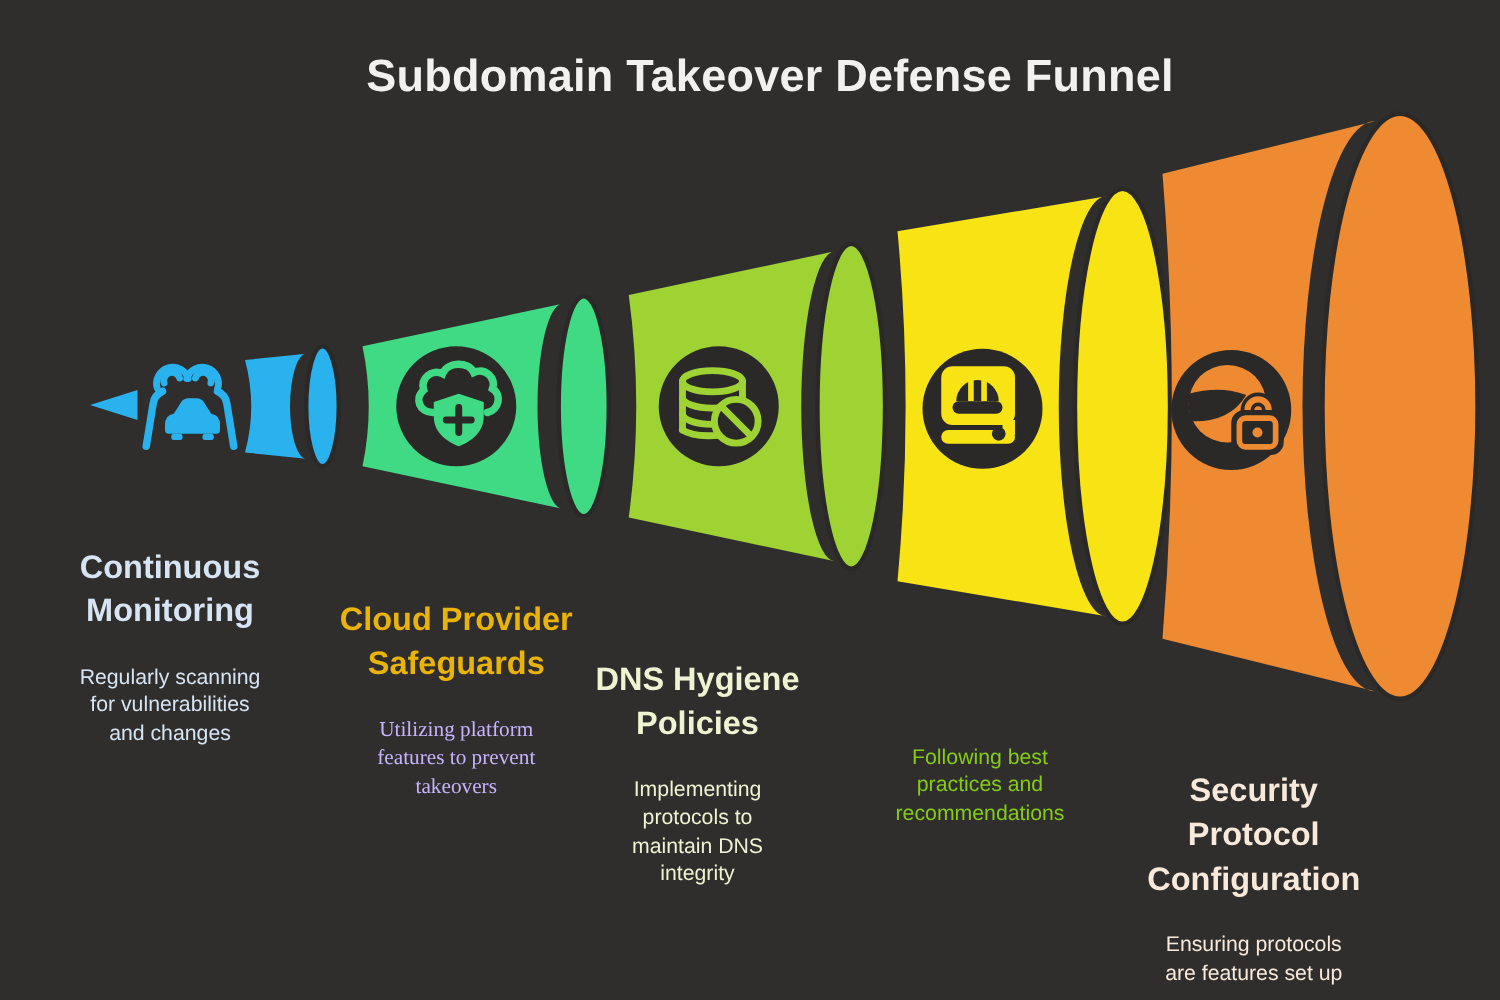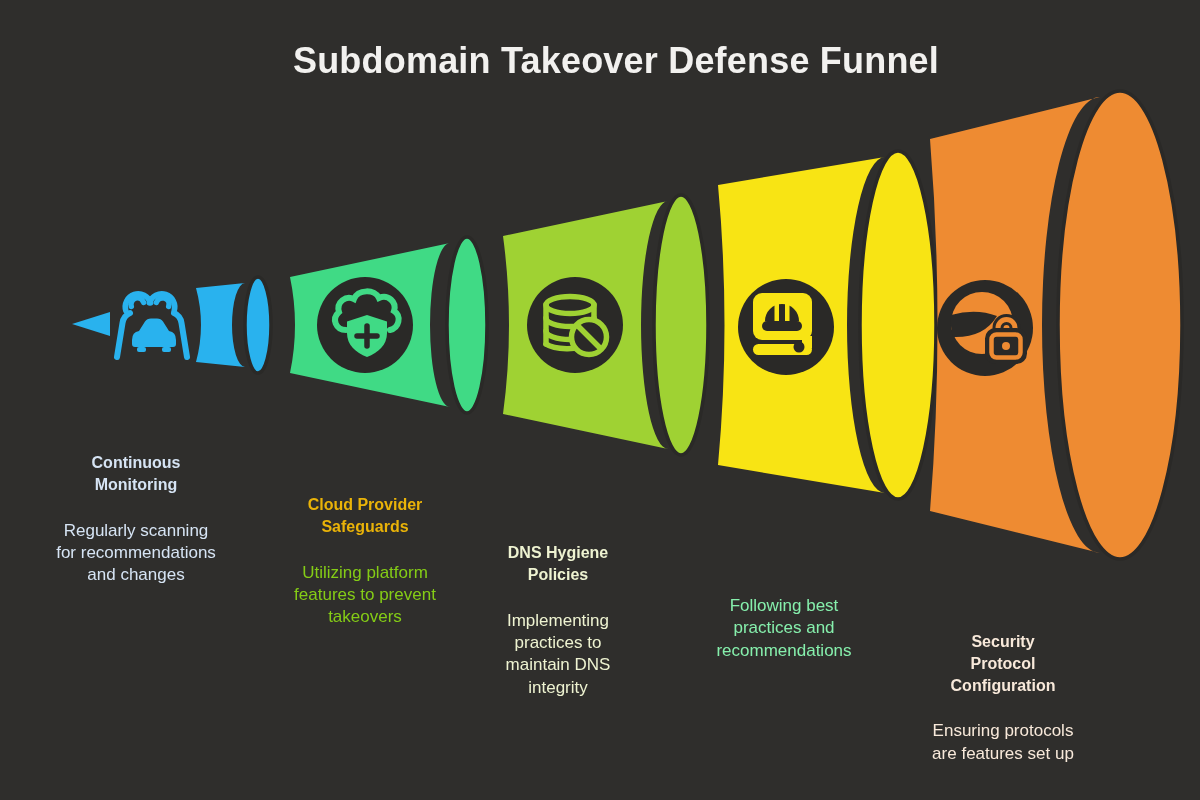--- a/index.html
+++ b/index.html
@@ -10,21 +10,21 @@
   }
   .title{
     position:absolute;top:24px;left:0;width:1200px;
     text-align:center;font-size:36px;font-weight:bold;letter-spacing:.2px;
     color:#f2f1ef;margin:16px;
   }
   #funnel-svg{position:absolute;left:0;top:0;}
   .rim{stroke:#2a2927;stroke-width:3.5;}
   .darkfill{fill:#2a2927;}
   .col{position:absolute;width:200px;text-align:center;}
-  .stage-name{font-size:16px;font-weight:bold;line-height:1.36;white-space:pre-line;margin:16px;}
+  .stage-name{font-size:26px;font-weight:bold;line-height:1.36;white-space:pre-line;margin:0;}
   .stage-desc{font-size:17px;line-height:1.32;white-space:pre-line;margin:24px 0 0 0;}
   .c1{left:36px;top:436px;}
   .c2{left:265px;top:478px;}
   .c3{left:458px;top:526px;}
   .c4{left:684px;top:571px;}
   .c5{left:903px;top:615px;}
 </style>
 </head>
 <body style="background: rgb(47, 46, 44);">
 
@@ -119,43 +119,43 @@
       <rect x="991.5" y="334.5" width="29" height="23" rx="5" fill="#2a2927" stroke-width="4.5" stroke="#ee8b32"></rect>
       <circle cx="1006" cy="346" r="4" fill="#ee8b32"></circle>
     </g>
   </g>
 </svg>
 
 <div class="col c1">
   <p class="stage-name" style="color: rgb(214, 228, 244);">Continuous
 Monitoring</p>
   <p class="stage-desc" style="color: rgb(214, 228, 244);">Regularly scanning
-for recommendations
+for vulnerabilities
 and changes</p>
 </div>
 
 <div class="col c2">
   <p class="stage-name" style="color: #eab308;">Cloud Provider
 Safeguards</p>
-  <p class="stage-desc" style="color: #84cc16;">Utilizing platform
+  <p class="stage-desc" style="color: #c4b5fd; font-family: Liberation Serif, serif;">Utilizing platform
 features to prevent
 takeovers</p>
 </div>
 
 <div class="col c3">
   <p class="stage-name" style="color: rgb(238, 243, 209);">DNS Hygiene
 Policies</p>
   <p class="stage-desc" style="color: rgb(238, 243, 209);">Implementing
-practices to
+protocols to
 maintain DNS
 integrity</p>
 </div>
 
 <div class="col c4">
-  <p class="stage-desc" style="color: #86efac;">Following best
+  <p class="stage-desc" style="color: #84cc16;">Following best
 practices and
 recommendations</p>
 </div>
 
 <div class="col c5">
   <p class="stage-name" style="color: rgb(248, 233, 218);">Security
 Protocol
 Configuration</p>
   <p class="stage-desc" style="color: rgb(248, 233, 218);">Ensuring protocols
 are features set up</p>

